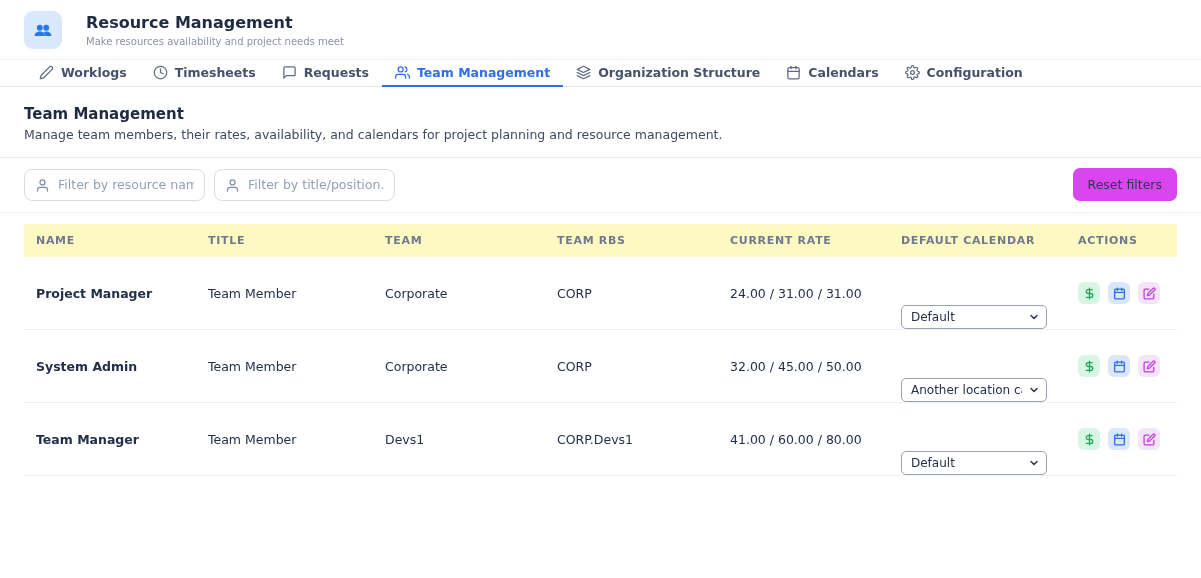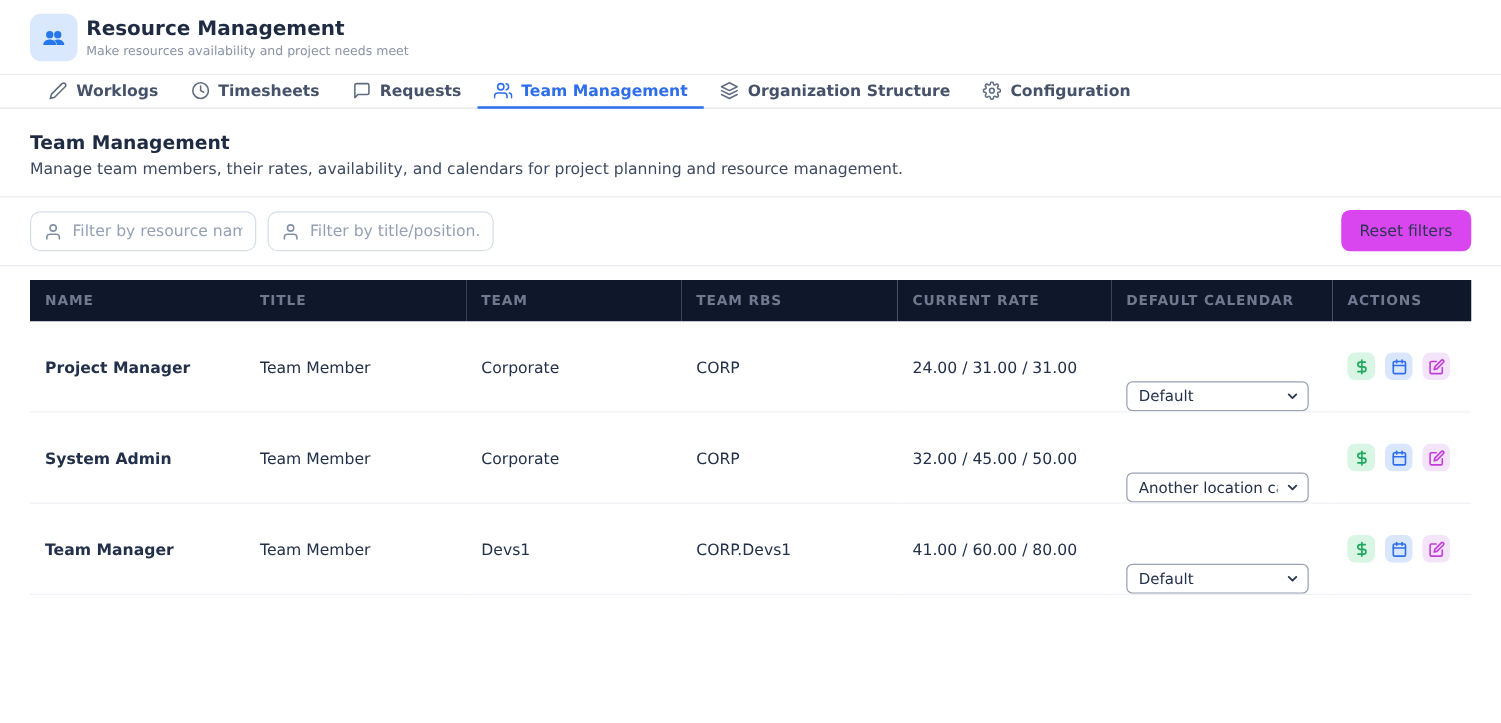--- a/index.html
+++ b/index.html
@@ -7,21 +7,21 @@
   body {
     width: 1201px; height: 578px;
     background: #ffffff;
     font-family: "DejaVu Sans", "Liberation Sans", sans-serif;
     color: #22304a;
     overflow: hidden;
   }
   svg { display: block; }
 
   
-  .app-header { display: flex; align-items: center; gap: 7px; padding: 11px 24px 10px; }
+  .app-header { display: flex; align-items: center; gap: 24px; padding: 11px 24px 10px; }
   .app-icon {
     width: 38px; height: 38px; border-radius: 9px; background: #d9e8fc;
     display: flex; align-items: center; justify-content: center; flex: 0 0 auto;
   }
   .app-title { font-size: 16px; font-weight: bold; color: #1f2b43; line-height: 1.2; }
   .app-subtitle { font-size: 10px; color: #8a93a5; margin-top: 3px; }
 
   
   .tabbar {
     display: flex; align-items: stretch; height: 28px;
@@ -56,21 +56,21 @@
   .reset-btn {
     margin-left: auto; background: #d946ef; border: none; border-radius: 7px;
     padding: 9px 15px; font-size: 12.5px; color: #2b3750; font-weight: 500;
     cursor: pointer; font-family: inherit;
   }
 
   
   .table-wrap { padding: 11px 24px 0; }
   table { width: 1153px; border-collapse: collapse; table-layout: fixed; }
   thead th {
-    background: #0f172a; font-size: 11px; letter-spacing: 0.7px; color: #6f7a90;
+    background: #fef9c3; font-size: 11px; letter-spacing: 0.7px; color: #6f7a90;
     text-align: left; font-weight: bold; padding: 10px 12px; white-space: nowrap;
   }
   tbody td {
     font-size: 12.5px; color: #22304a; padding: 0 12px; height: 38px;
     border-bottom: 1px solid #eef1f5; white-space: nowrap; overflow: hidden;
   }
   td.cell-name { font-weight: bold; }
 
   
   .select-wrap { position: relative; width: 146px; margin-top: 48px; }
@@ -149,20 +149,31 @@
   </div>
   <div class="tab">
     <span class="ticon">
       <svg width="15" height="15" viewBox="0 0 24 24" fill="none" stroke="currentColor" stroke-width="2" stroke-linecap="round" stroke-linejoin="round">
           <polygon points="12 2 2 7 12 12 22 7 12 2"></polygon>
           <polyline points="2 17 12 22 22 17"></polyline>
           <polyline points="2 12 12 17 22 12"></polyline>
         </svg>
     </span>
     <span>Organization Structure</span>
+  </div>
+  <div class="tab">
+    <span class="ticon">
+      <svg width="15" height="15" viewBox="0 0 24 24" fill="none" stroke="currentColor" stroke-width="2" stroke-linecap="round" stroke-linejoin="round">
+          <rect x="3" y="4" width="18" height="18" rx="2"></rect>
+          <line x1="16" y1="2" x2="16" y2="6"></line>
+          <line x1="8" y1="2" x2="8" y2="6"></line>
+          <line x1="3" y1="10" x2="21" y2="10"></line>
+        </svg>
+    </span>
+    <span>Calendars</span>
   </div>
   <div class="tab">
     <span class="ticon">
       <svg width="15" height="15" viewBox="0 0 24 24" fill="none" stroke="currentColor" stroke-width="2" stroke-linecap="round" stroke-linejoin="round">
           <circle cx="12" cy="12" r="3"></circle>
           <path d="M19.4 15a1.65 1.65 0 0 0 .33 1.82l.06.06a2 2 0 0 1 0 2.83 2 2 0 0 1-2.83 0l-.06-.06a1.65 1.65 0 0 0-1.82-.33 1.65 1.65 0 0 0-1 1.51V21a2 2 0 0 1-2 2 2 2 0 0 1-2-2v-.09A1.65 1.65 0 0 0 9 19.4a1.65 1.65 0 0 0-1.82.33l-.06.06a2 2 0 0 1-2.83 0 2 2 0 0 1 0-2.83l.06-.06a1.65 1.65 0 0 0 .33-1.82 1.65 1.65 0 0 0-1.51-1H3a2 2 0 0 1-2-2 2 2 0 0 1 2-2h.09A1.65 1.65 0 0 0 4.6 9a1.65 1.65 0 0 0-.33-1.82l-.06-.06a2 2 0 0 1 0-2.83 2 2 0 0 1 2.83 0l.06.06a1.65 1.65 0 0 0 1.82.33H9a1.65 1.65 0 0 0 1-1.51V3a2 2 0 0 1 2-2 2 2 0 0 1 2 2v.09a1.65 1.65 0 0 0 1 1.51 1.65 1.65 0 0 0 1.82-.33l.06-.06a2 2 0 0 1 2.83 0 2 2 0 0 1 0 2.83l-.06.06a1.65 1.65 0 0 0-.33 1.82V9a1.65 1.65 0 0 0 1.51 1H21a2 2 0 0 1 2 2 2 2 0 0 1-2 2h-.09a1.65 1.65 0 0 0-1.51 1z"></path>
         </svg>
     </span>
     <span>Configuration</span>
   </div>

